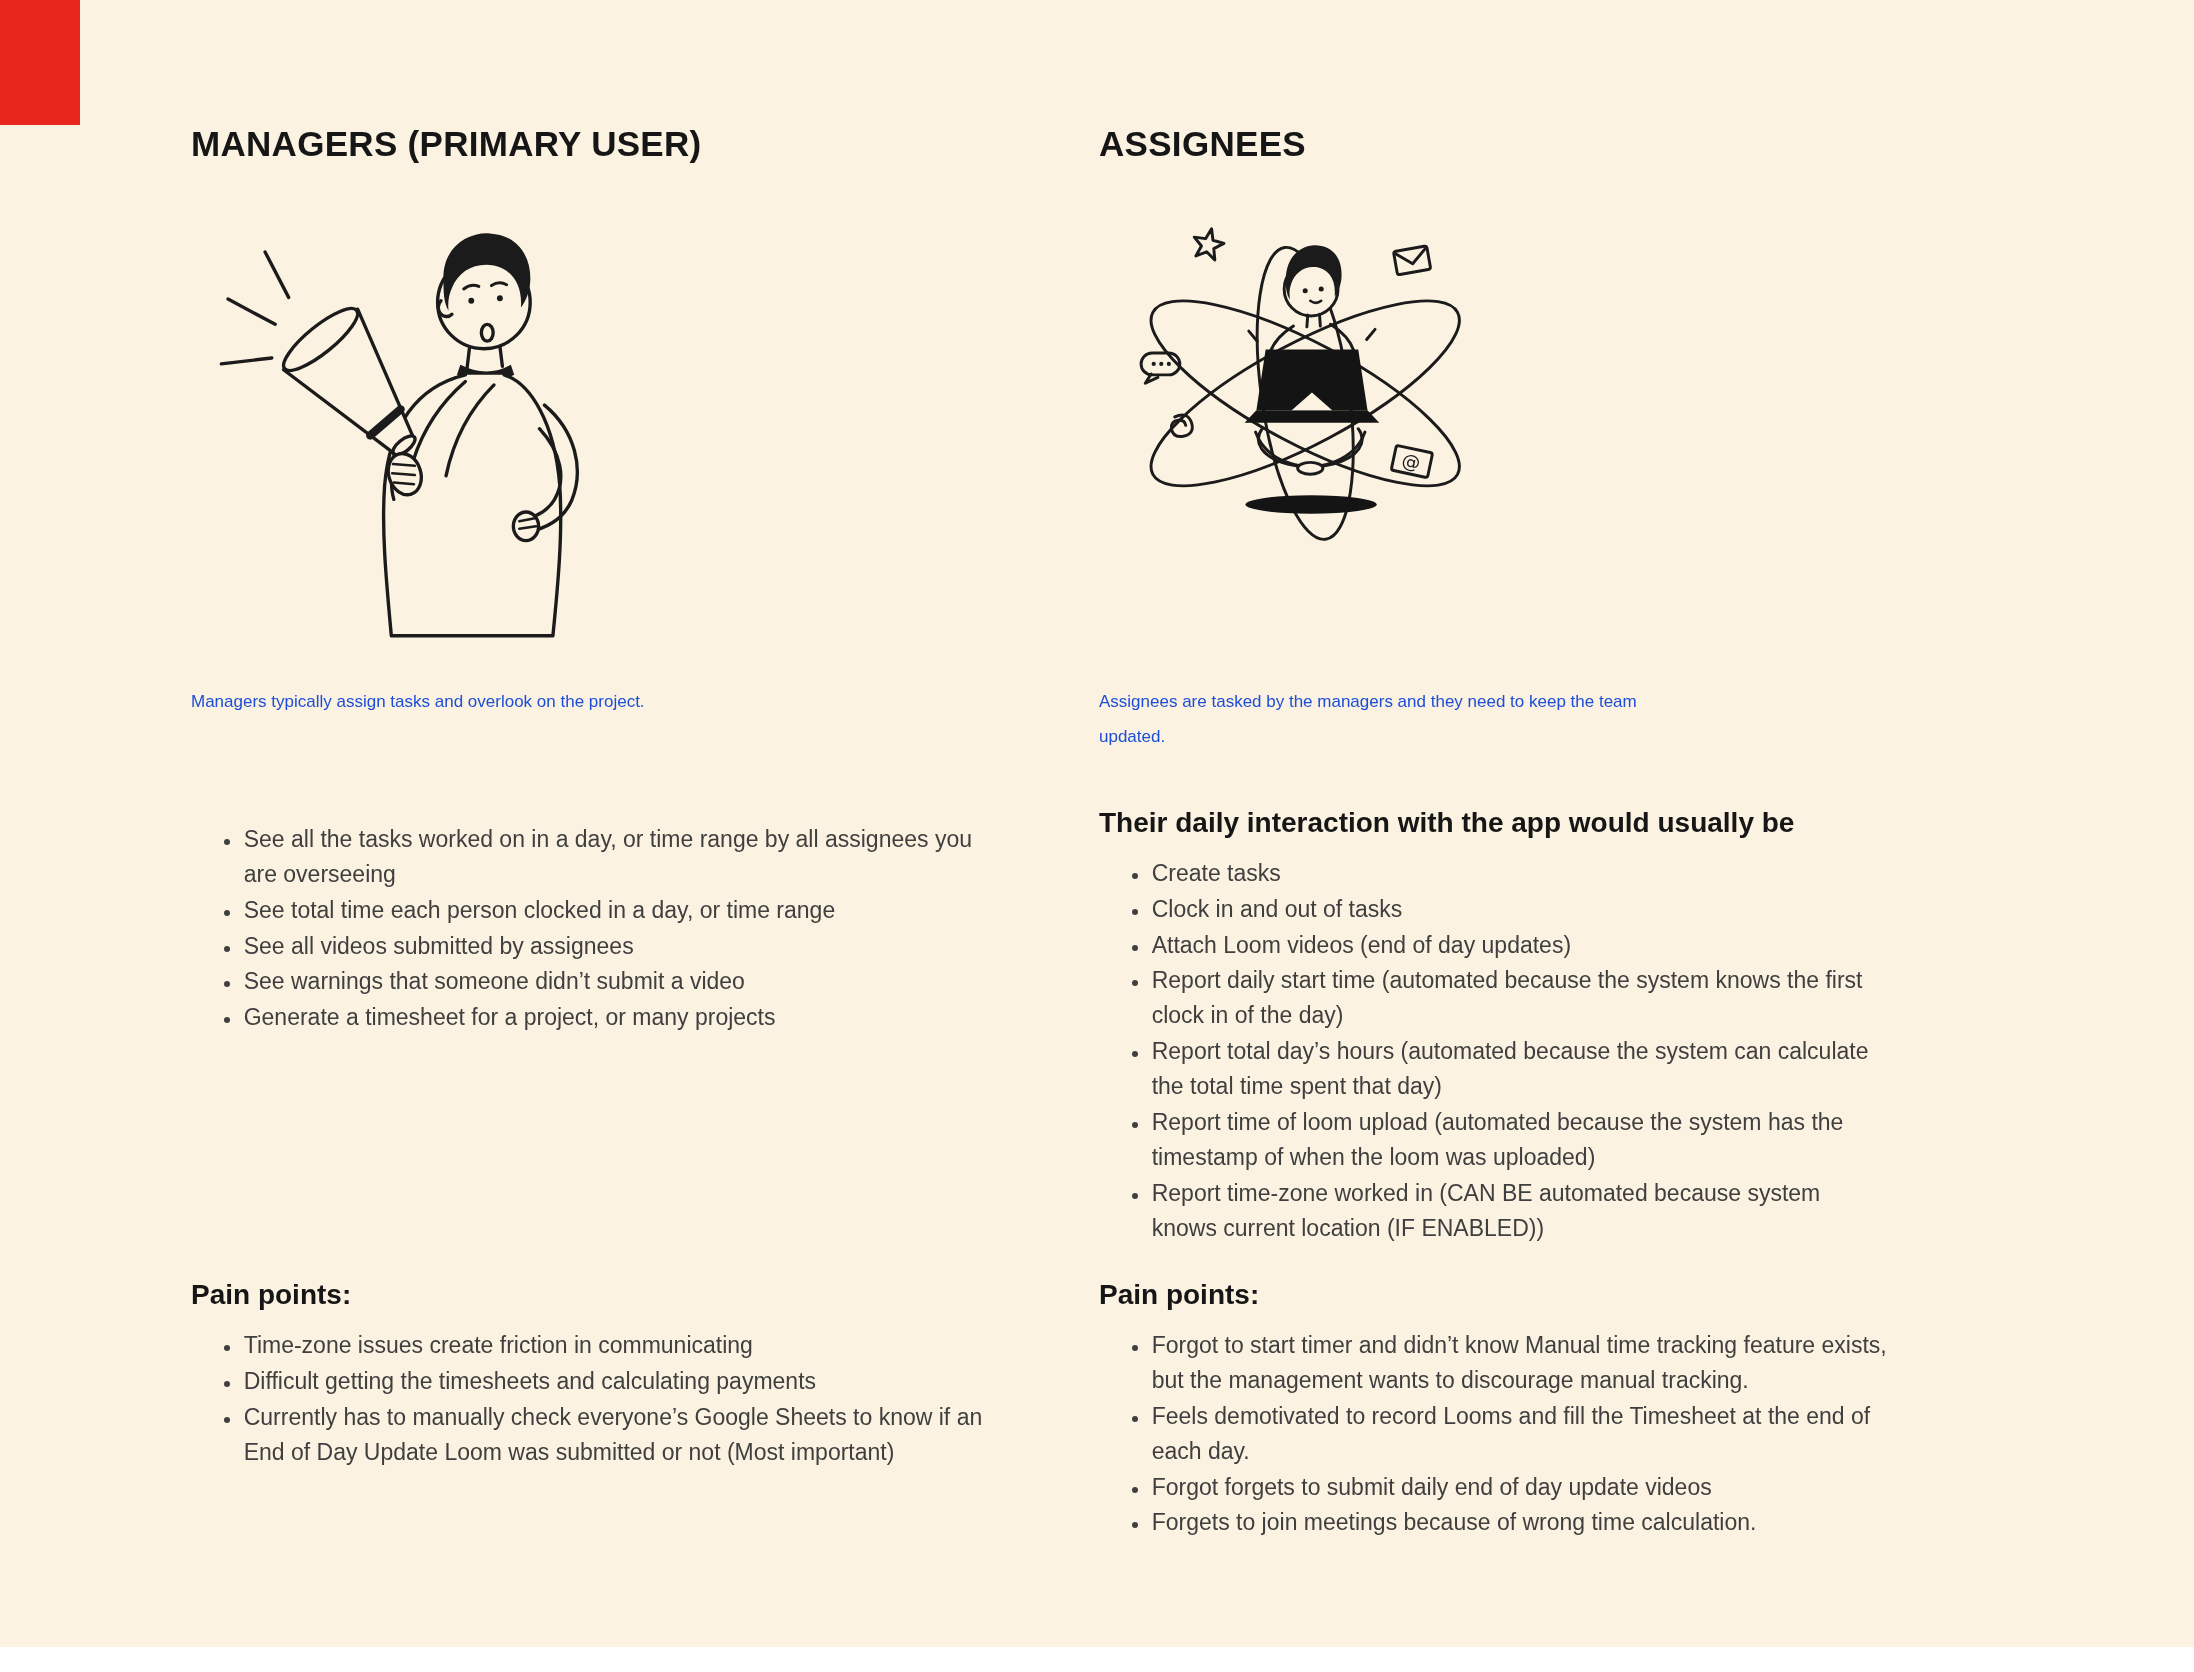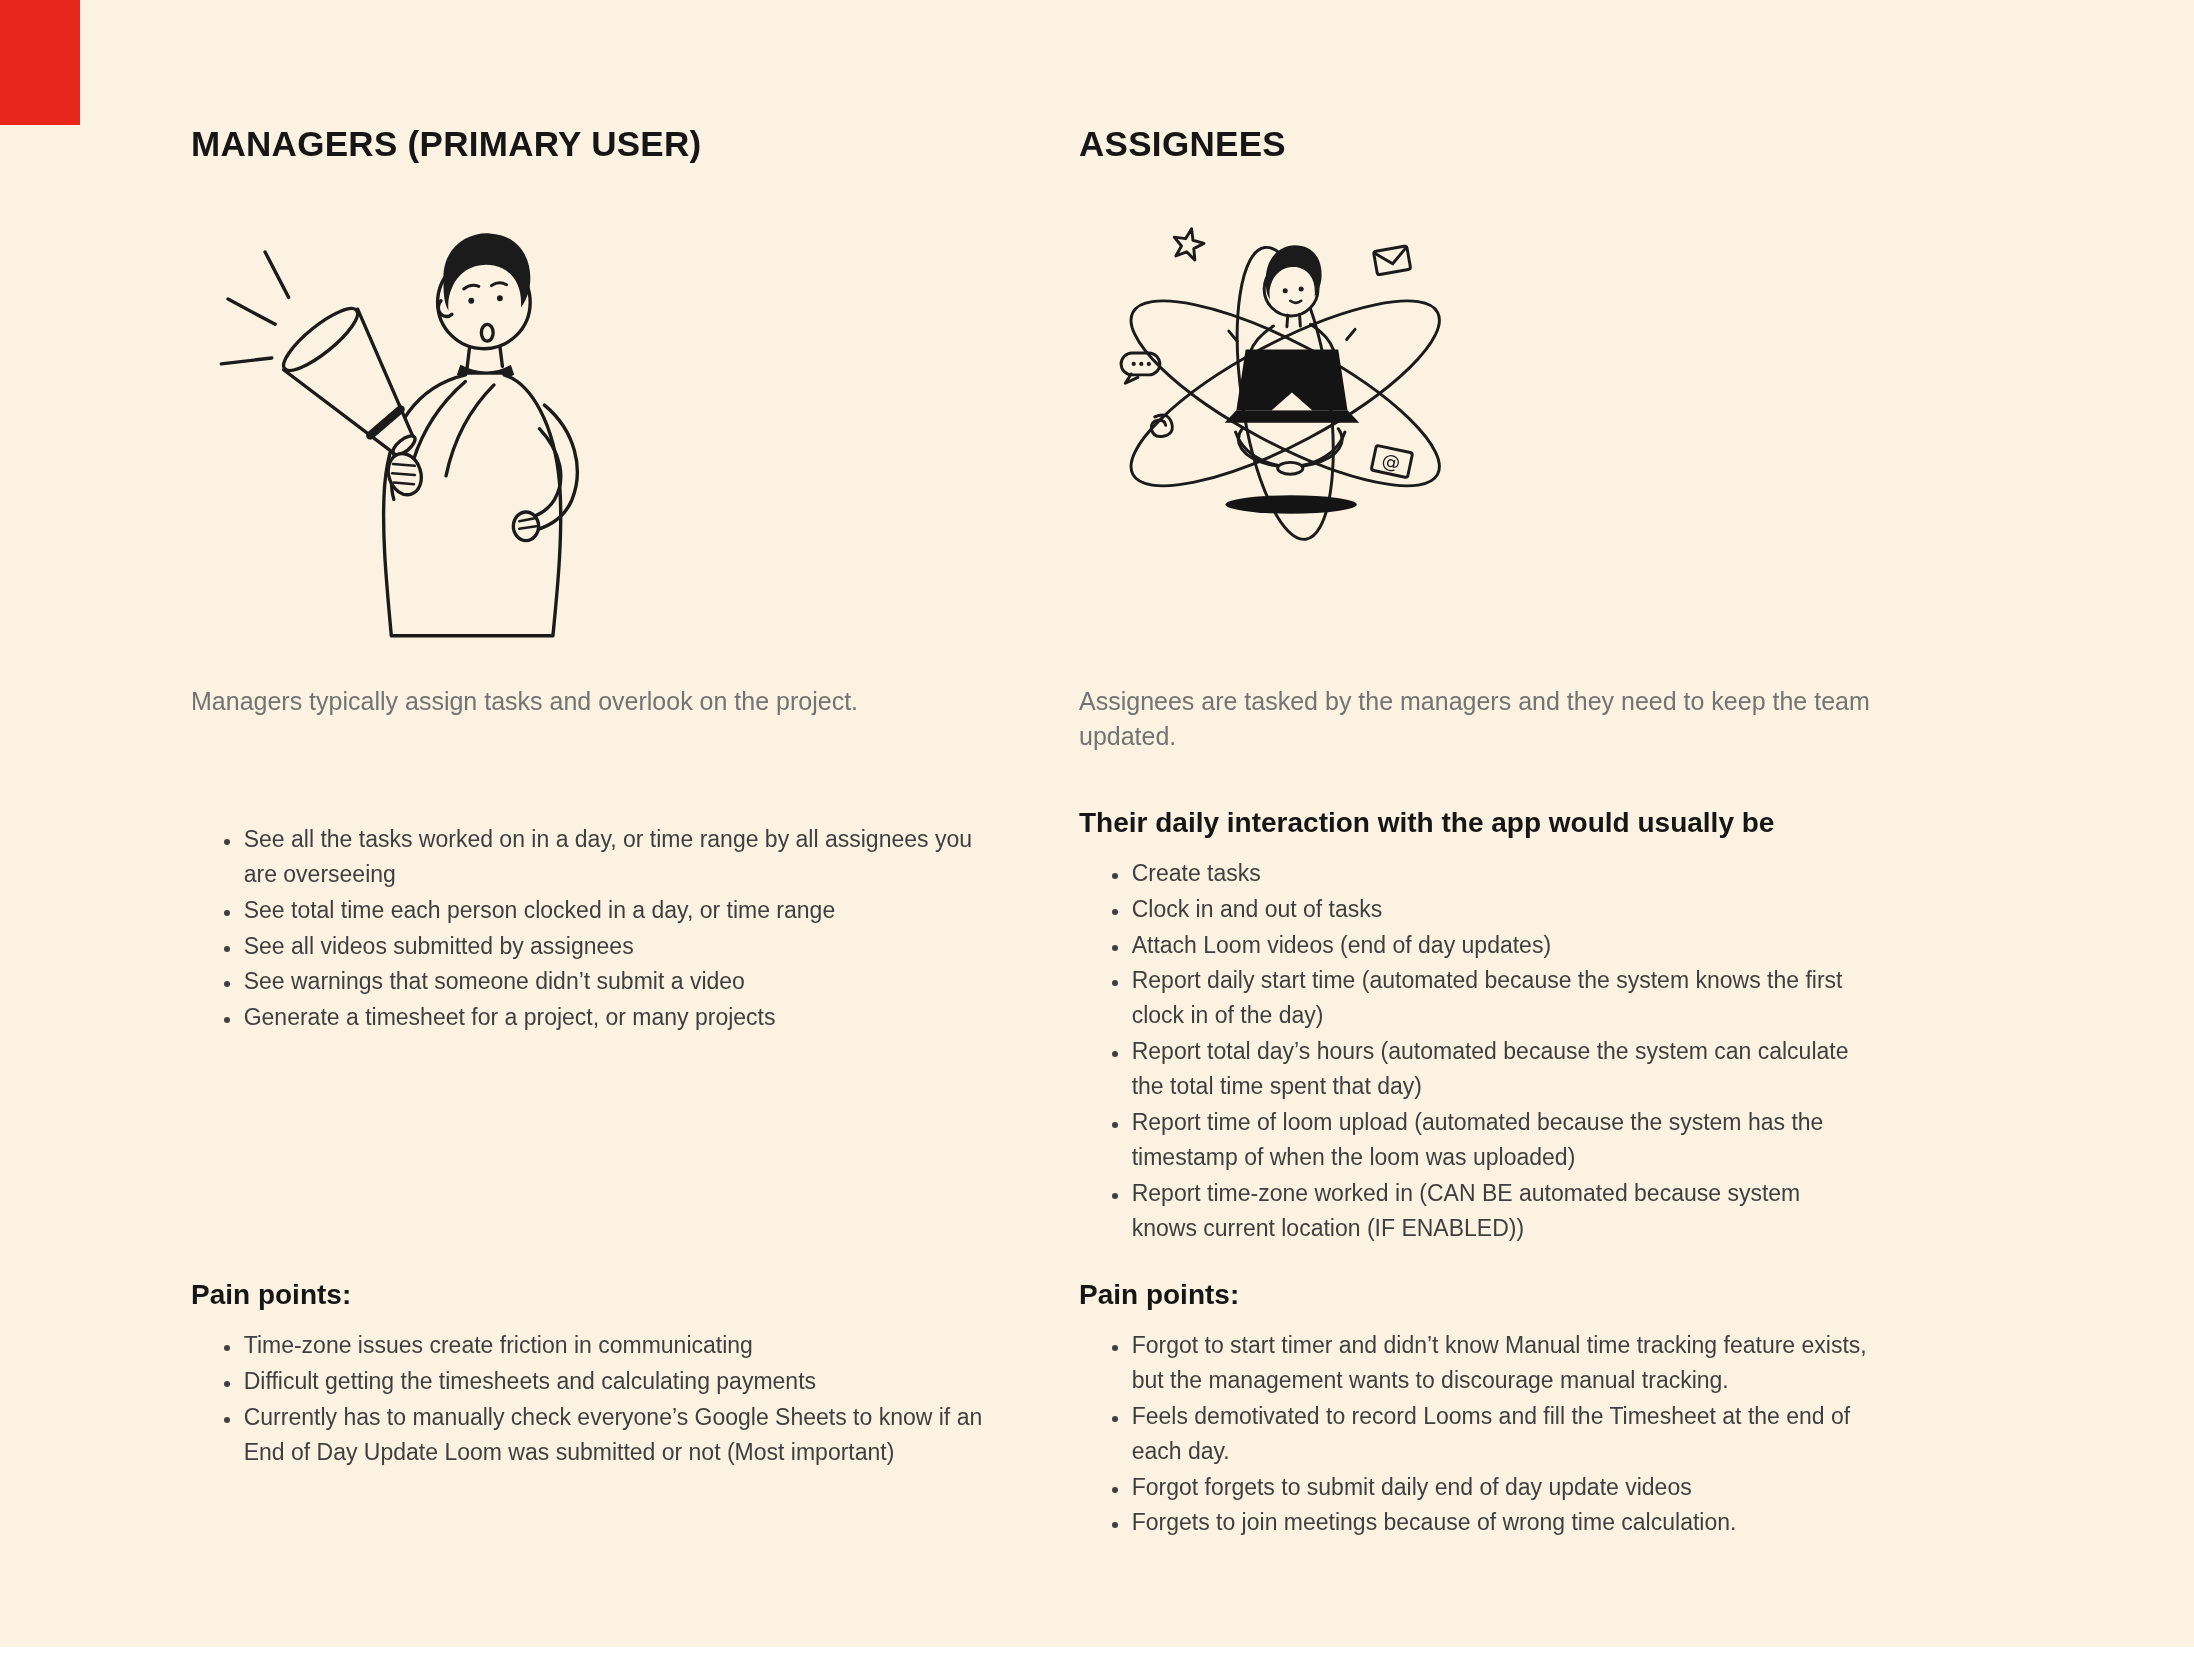--- a/index.html
+++ b/index.html
@@ -23,42 +23,42 @@
     position: absolute;
     left: 0; bottom: 0;
     width: 100%; height: 25px;
     background: #ffffff;
   }
   .page-grid {
     position: absolute;
     top: 124px; left: 191px;
     display: grid;
     grid-template-columns: 808px 808px;
-    column-gap: 80px;
+    column-gap: 100px;
     grid-template-rows: 84px 476px 122px 472px auto;
   }
   .h1 {
     font-size: 35px;
     font-weight: 700;
     color: #161616;
     letter-spacing: 0.3px;
     line-height: 40px;
     margin: 0;
   }
   .h2 {
     font-size: 28px;
     font-weight: 700;
     color: #161616;
     line-height: 34px;
     margin: 0 0 6.7px 0;
   }
   .body-text {
-    font-size: 25px;
+    font-size: 17px;
     line-height: 35px;
-    color: #737373;
+    color: #1d4ed8;
   }
   ul.bullets {
     margin: 16px;
     padding-left: 35px;
     list-style: disc;
   }
   ul.bullets li {
     font-size: 23px;
     line-height: 35px;
     color: #3f3f3f;

